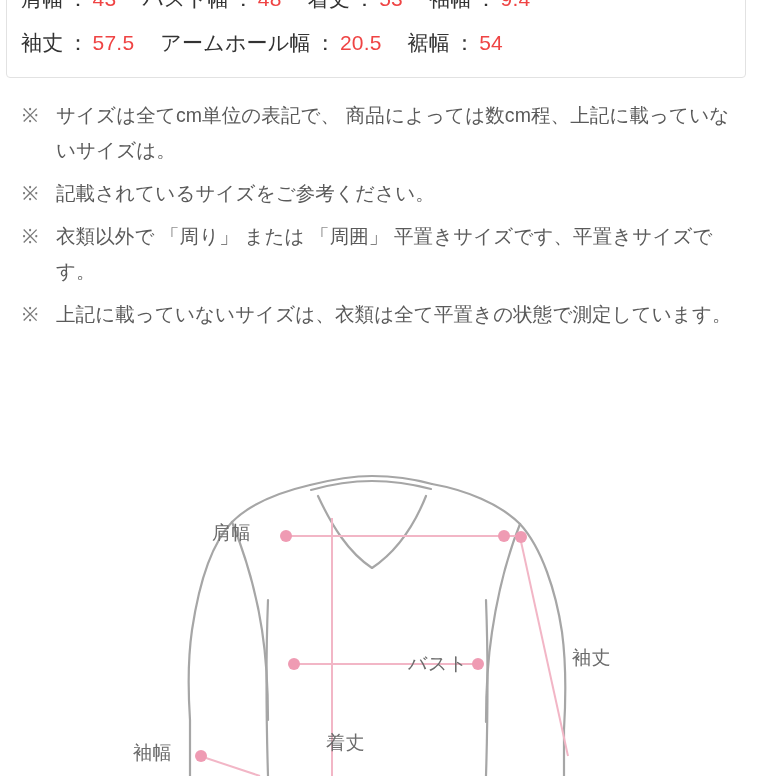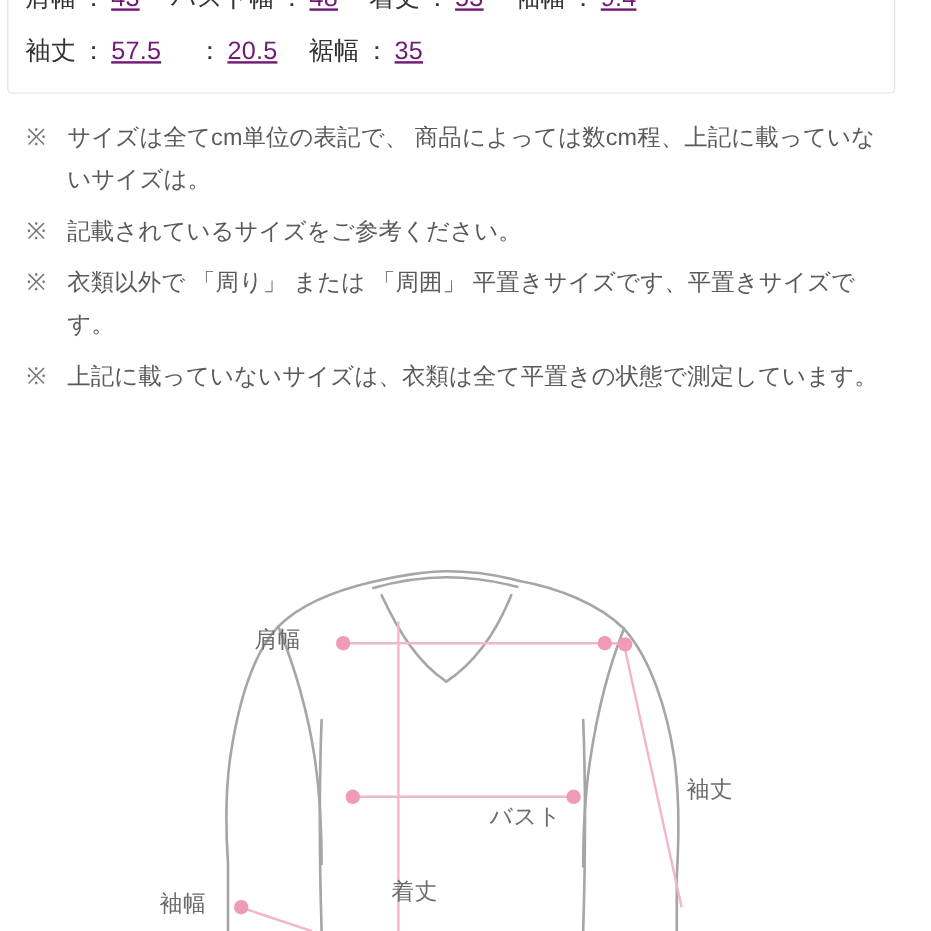--- a/index.html
+++ b/index.html
@@ -39,21 +39,21 @@
   }
   .size-row .cell {
     display: inline-flex;
     align-items: baseline;
   }
   .size-row .cell + .cell {
     margin-left: 26px;
   }
   .size-label { color: #333; }
   .size-colon { margin: 0 4px; color: #333; }
-  .size-value { color: #701a75; text-decoration: underline; }
+  .size-value { color: #ef4444; }
 
   
   .notes {
     position: absolute;
     left: 22px;
     top: 98px;
     width: 726px;
   }
   .note {
     display: flex;
@@ -85,21 +85,21 @@
     display: block;
   }
   .dlabel {
     position: absolute;
     font-size: 19px;
     color: #6b6b6b;
     letter-spacing: 0.5px;
     white-space: nowrap;
   }
   .lbl-kata  { left: 212px; top: 120px; }
-  .lbl-bust  { left: 408px; top: 268px; }
+  .lbl-bust  { left: 408px; top: 251px; }
   .lbl-sode  { left: 572px; top: 245px; }
   .lbl-kitake{ left: 326px; top: 330px; }
   .lbl-sodeh { left: 133px; top: 340px; }
 </style>
 </head>
 <body>
 
 <div class="size-box">
   <div class="size-row">
     <span class="cell">
@@ -123,27 +123,28 @@
       <span class="size-value">9.4</span>
     </span>
   </div>
   <div class="size-row">
     <span class="cell">
       <span class="size-label">袖丈</span>
       <span class="size-colon">：</span>
       <span class="size-value">57.5</span>
     </span>
     <span class="cell">
+      <span class="size-label">アームホール幅</span>
       <span class="size-colon">：</span>
       <span class="size-value">20.5</span>
     </span>
     <span class="cell">
       <span class="size-label">裾幅</span>
       <span class="size-colon">：</span>
-      <span class="size-value">35</span>
+      <span class="size-value">54</span>
     </span>
   </div>
 </div>
 
 <div class="notes">
   <div class="note">
     <span class="mark">※</span>
     <span class="txt">サイズは全てcm単位の表記で、 商品によっては数cm程、上記に載っていないサイズは。</span>
   </div>
   <div class="note">

